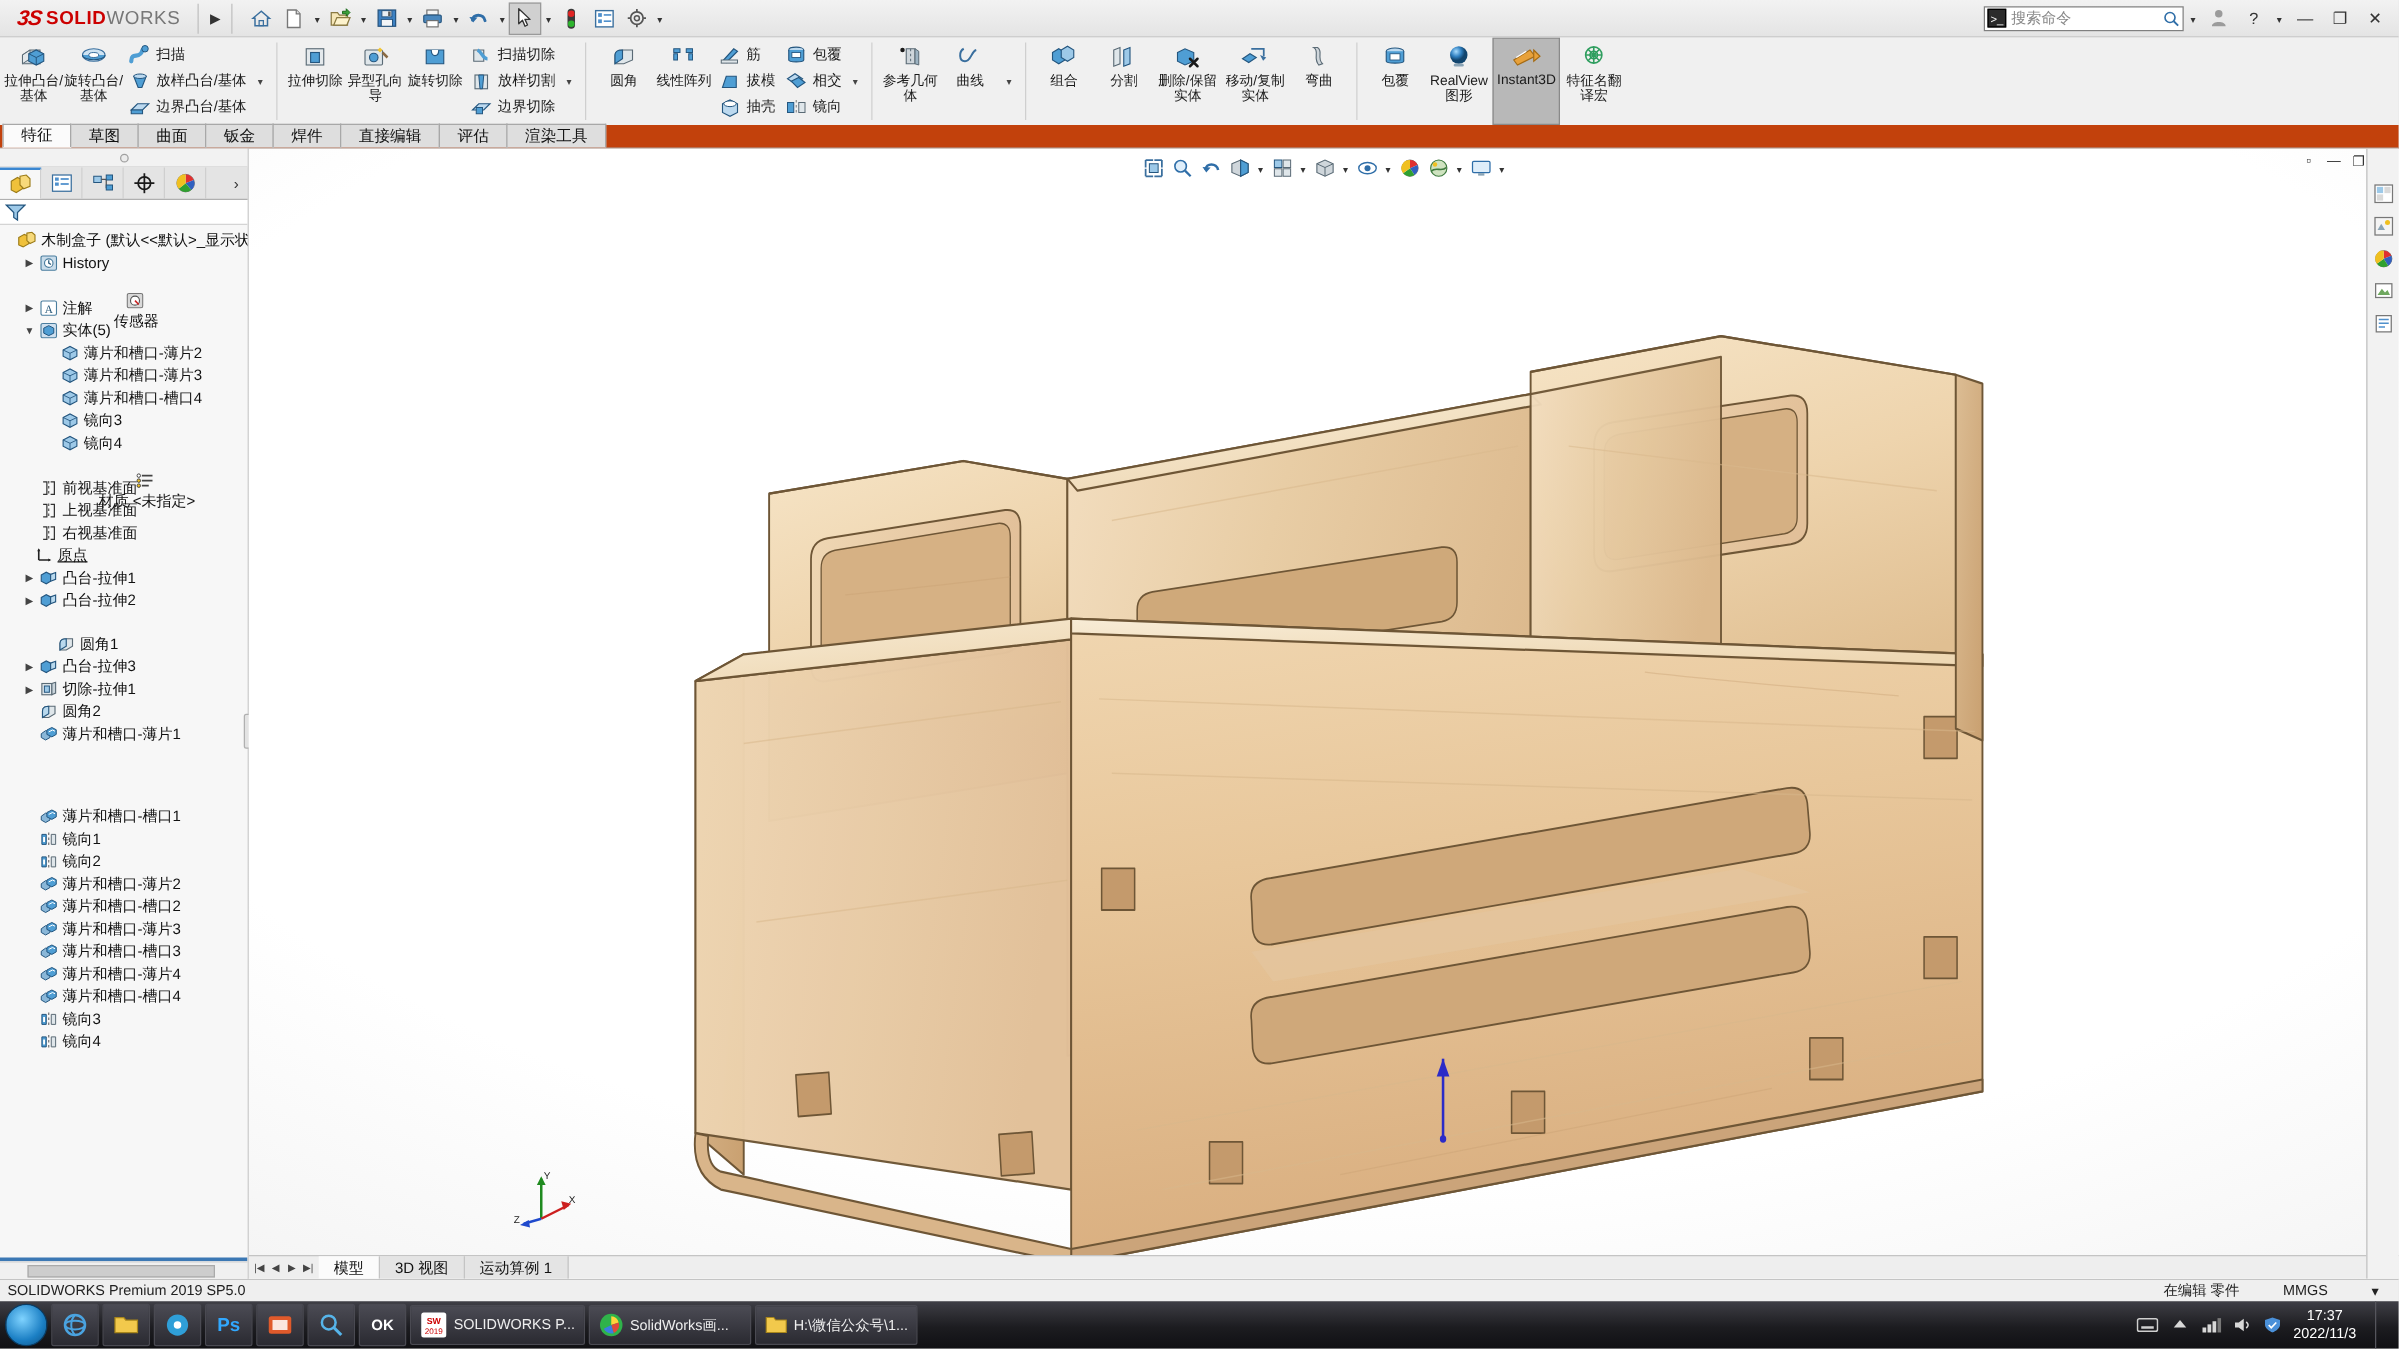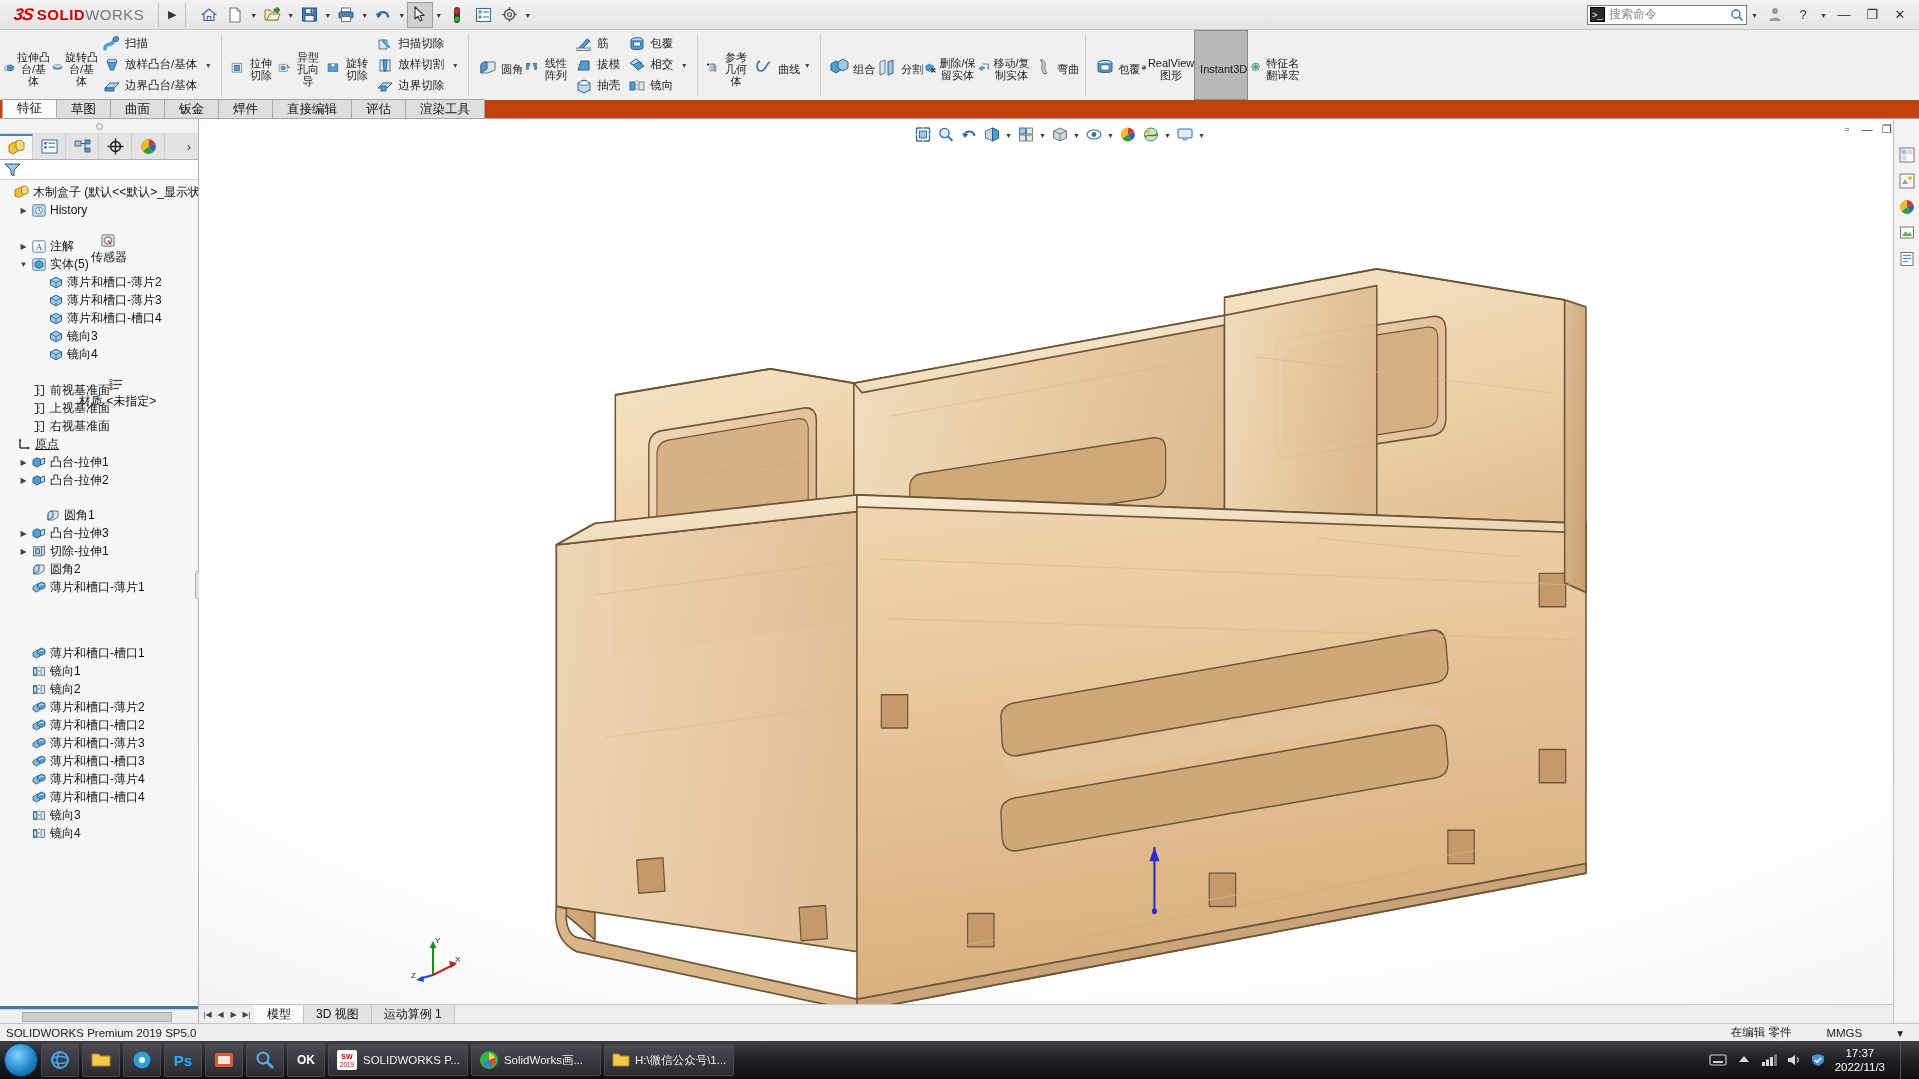--- a/index.html
+++ b/index.html
@@ -57,21 +57,21 @@
     font-size:13px; color:#333; }
 
   
   .ribbon {
     flex: 0 0 70px; height:70px; background:#f0f0f0; display:flex; align-items:stretch;
     border-bottom:0px; position:relative; overflow:hidden;
   }
   .rgroup { display:flex; align-items:stretch; padding:0 3px; }
   .rsep { width:1px; background:#cfcfcf; margin:4px 3px; flex:0 0 1px; }
   .rbig {
-    width:48px; display:flex; flex-direction:row; align-items:center; justify-content:flex-end;
+    width:48px; display:flex; flex-direction:column; align-items:center; justify-content:flex-start;
     padding-top:5px; cursor:default; text-align:center;
   }
   .rbig.sel { background:#b8b8b8; border:1px solid #8a8a8a; }
   .rbig .lbl { font-size:11px; line-height:12px; color:#1a1a1a; margin-top:2px; }
   .rbig.wide { width:54px; }
   .rstack { display:flex; flex-direction:column; justify-content:flex-start; padding-top:3px; }
   .rsmall { display:flex; align-items:center; gap:4px; height:21px; padding:0 4px; cursor:default; }
   .rsmall .lbl { font-size:11.5px; color:#1a1a1a; white-space:nowrap; }
   .rcaret { display:flex; align-items:center; justify-content:center; width:14px; font-size:8px; color:#444; }
 
@@ -778,21 +778,21 @@
             <div class="tw"></div>
             <div class="tico">
               <svg width="14" height="13" viewBox="0 0 14 13">
                 <path d="M2.5 1.5 L5.5 1.5 L5.5 11.5 L2.5 11.5" fill="none" stroke="#333" stroke-width="1"></path>
                 <path d="M8.5 1.5 L11.5 1.5 L11.5 11.5 L8.5 11.5" fill="none" stroke="#333" stroke-width="1"></path>
                 <line x1="7" y1="0.8" x2="7" y2="12.2" stroke="#333" stroke-width=".8" stroke-dasharray="2 2"></line>
               </svg>
             </div>
             <div class="tlbl">右视基准面</div>
           </div>
-          <div class="tnode" style="padding-left: 2px; text-decoration: underline;">
+          <div class="tnode" style="padding-left: 13px; text-decoration: underline;">
             <div class="tw"></div>
             <div class="tico">
               <svg width="14" height="13" viewBox="0 0 14 13">
                 <line x1="3" y1="1.5" x2="3" y2="10" stroke="#222" stroke-width="1.3"></line>
                 <line x1="3" y1="10" x2="12" y2="10" stroke="#222" stroke-width="1.3"></line>
                 <path d="M3 0.6 L1.8 3 L4.2 3 Z" fill="#222"></path>
                 <path d="M13 10 L10.6 8.8 L10.6 11.2 Z" fill="#222"></path>
               </svg>
             </div>
             <div class="tlbl">原点</div>

